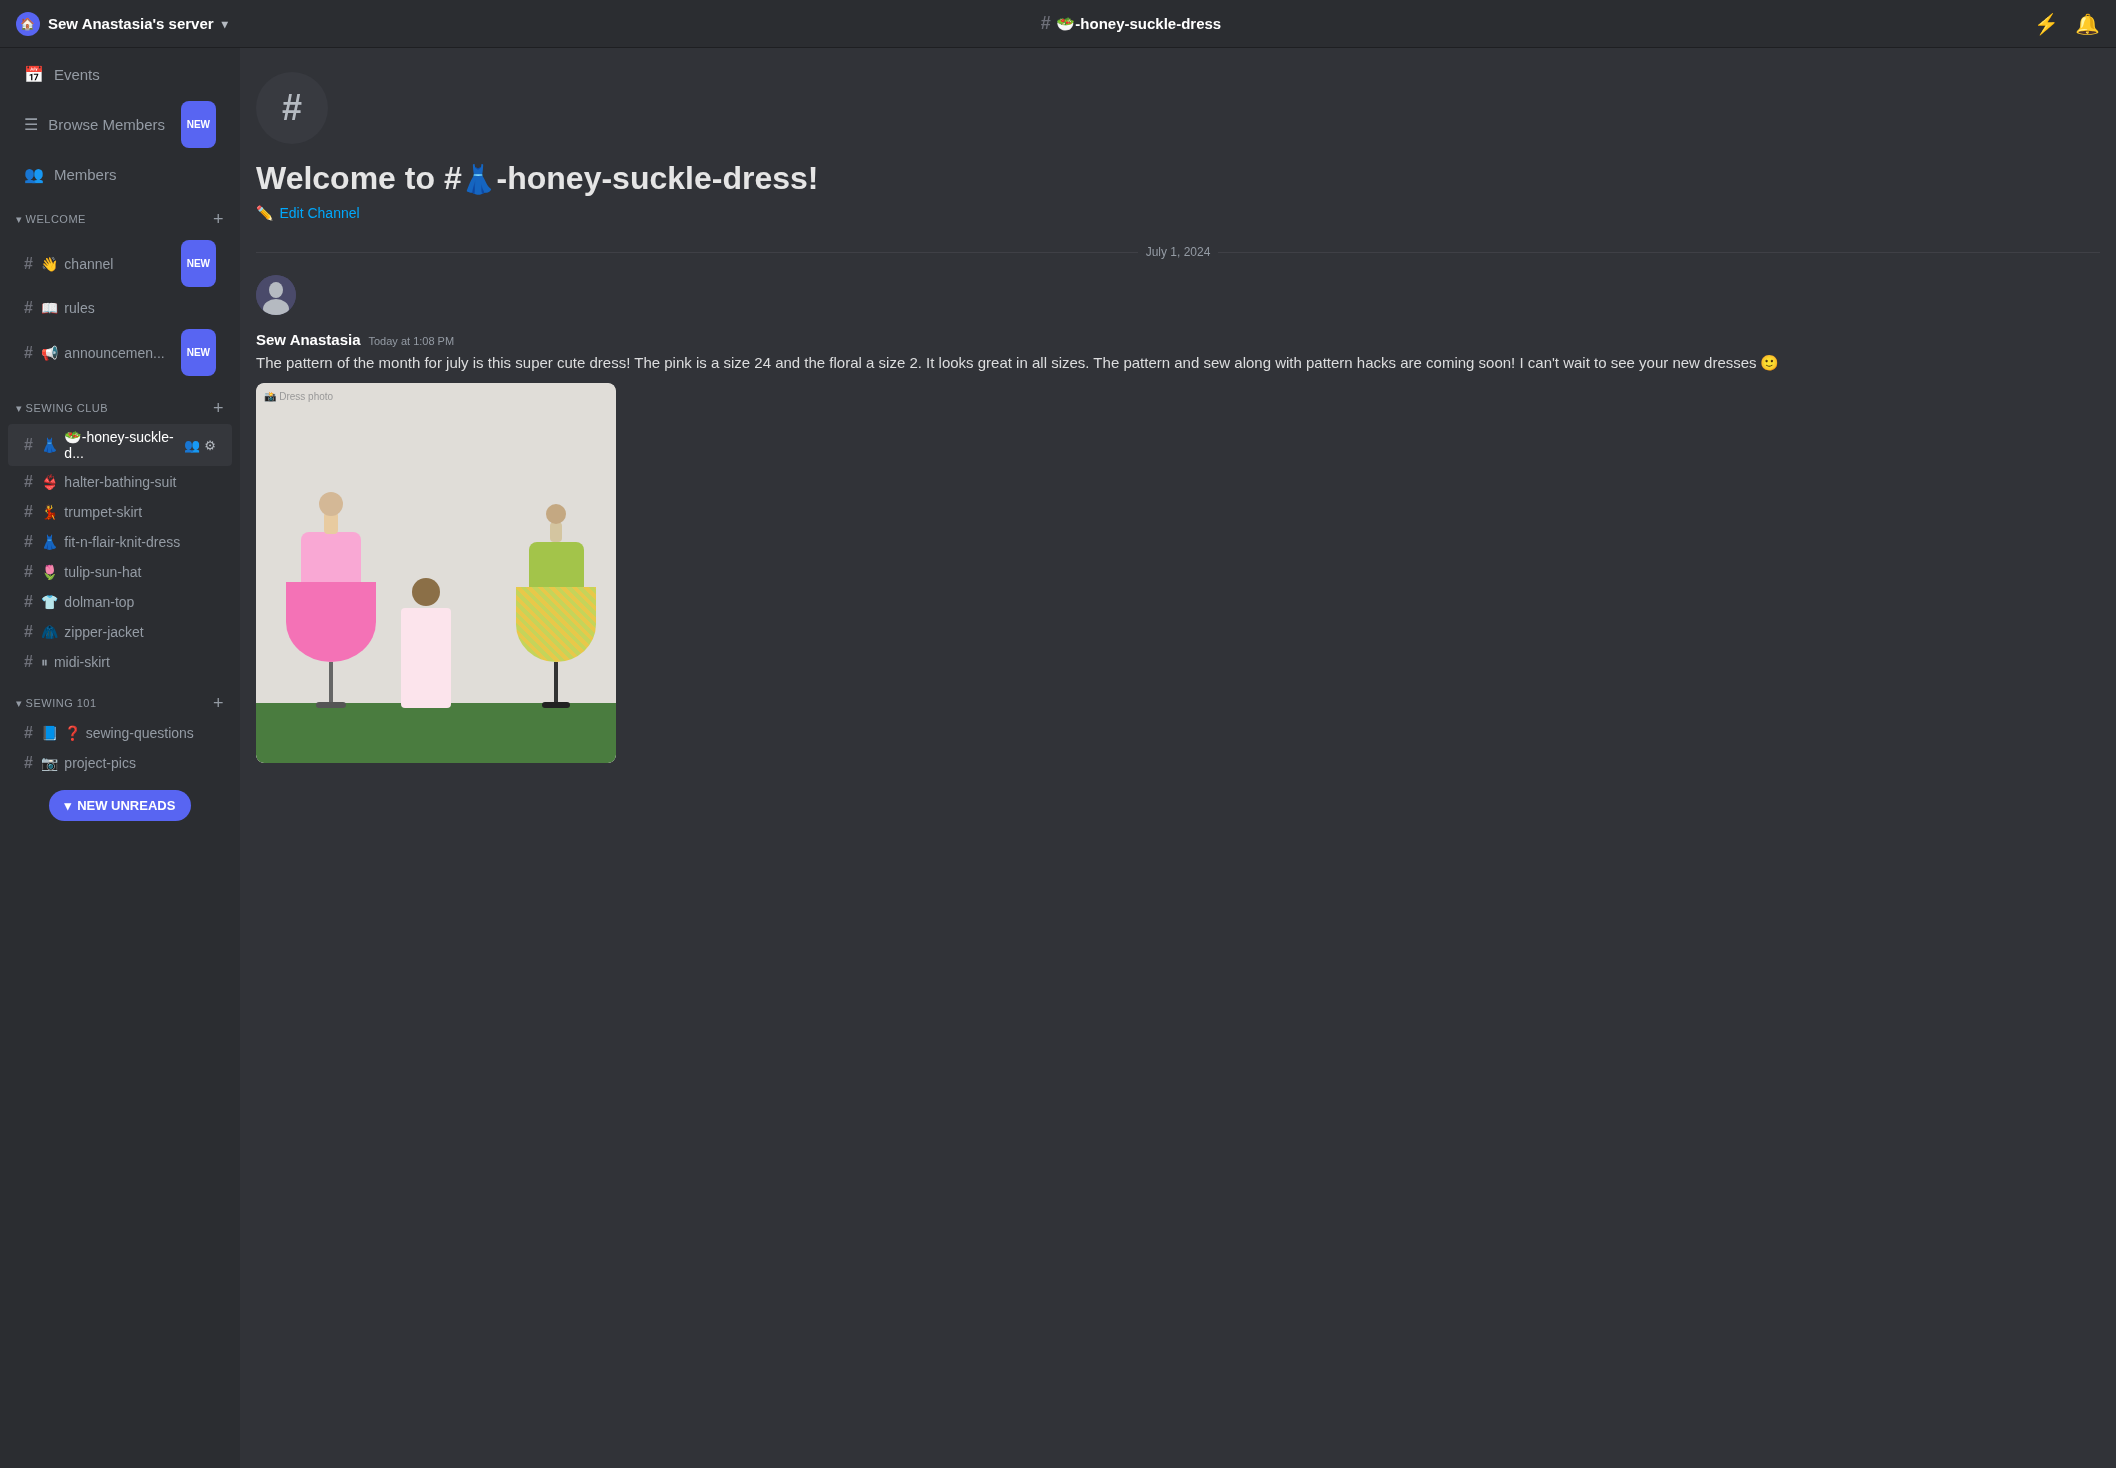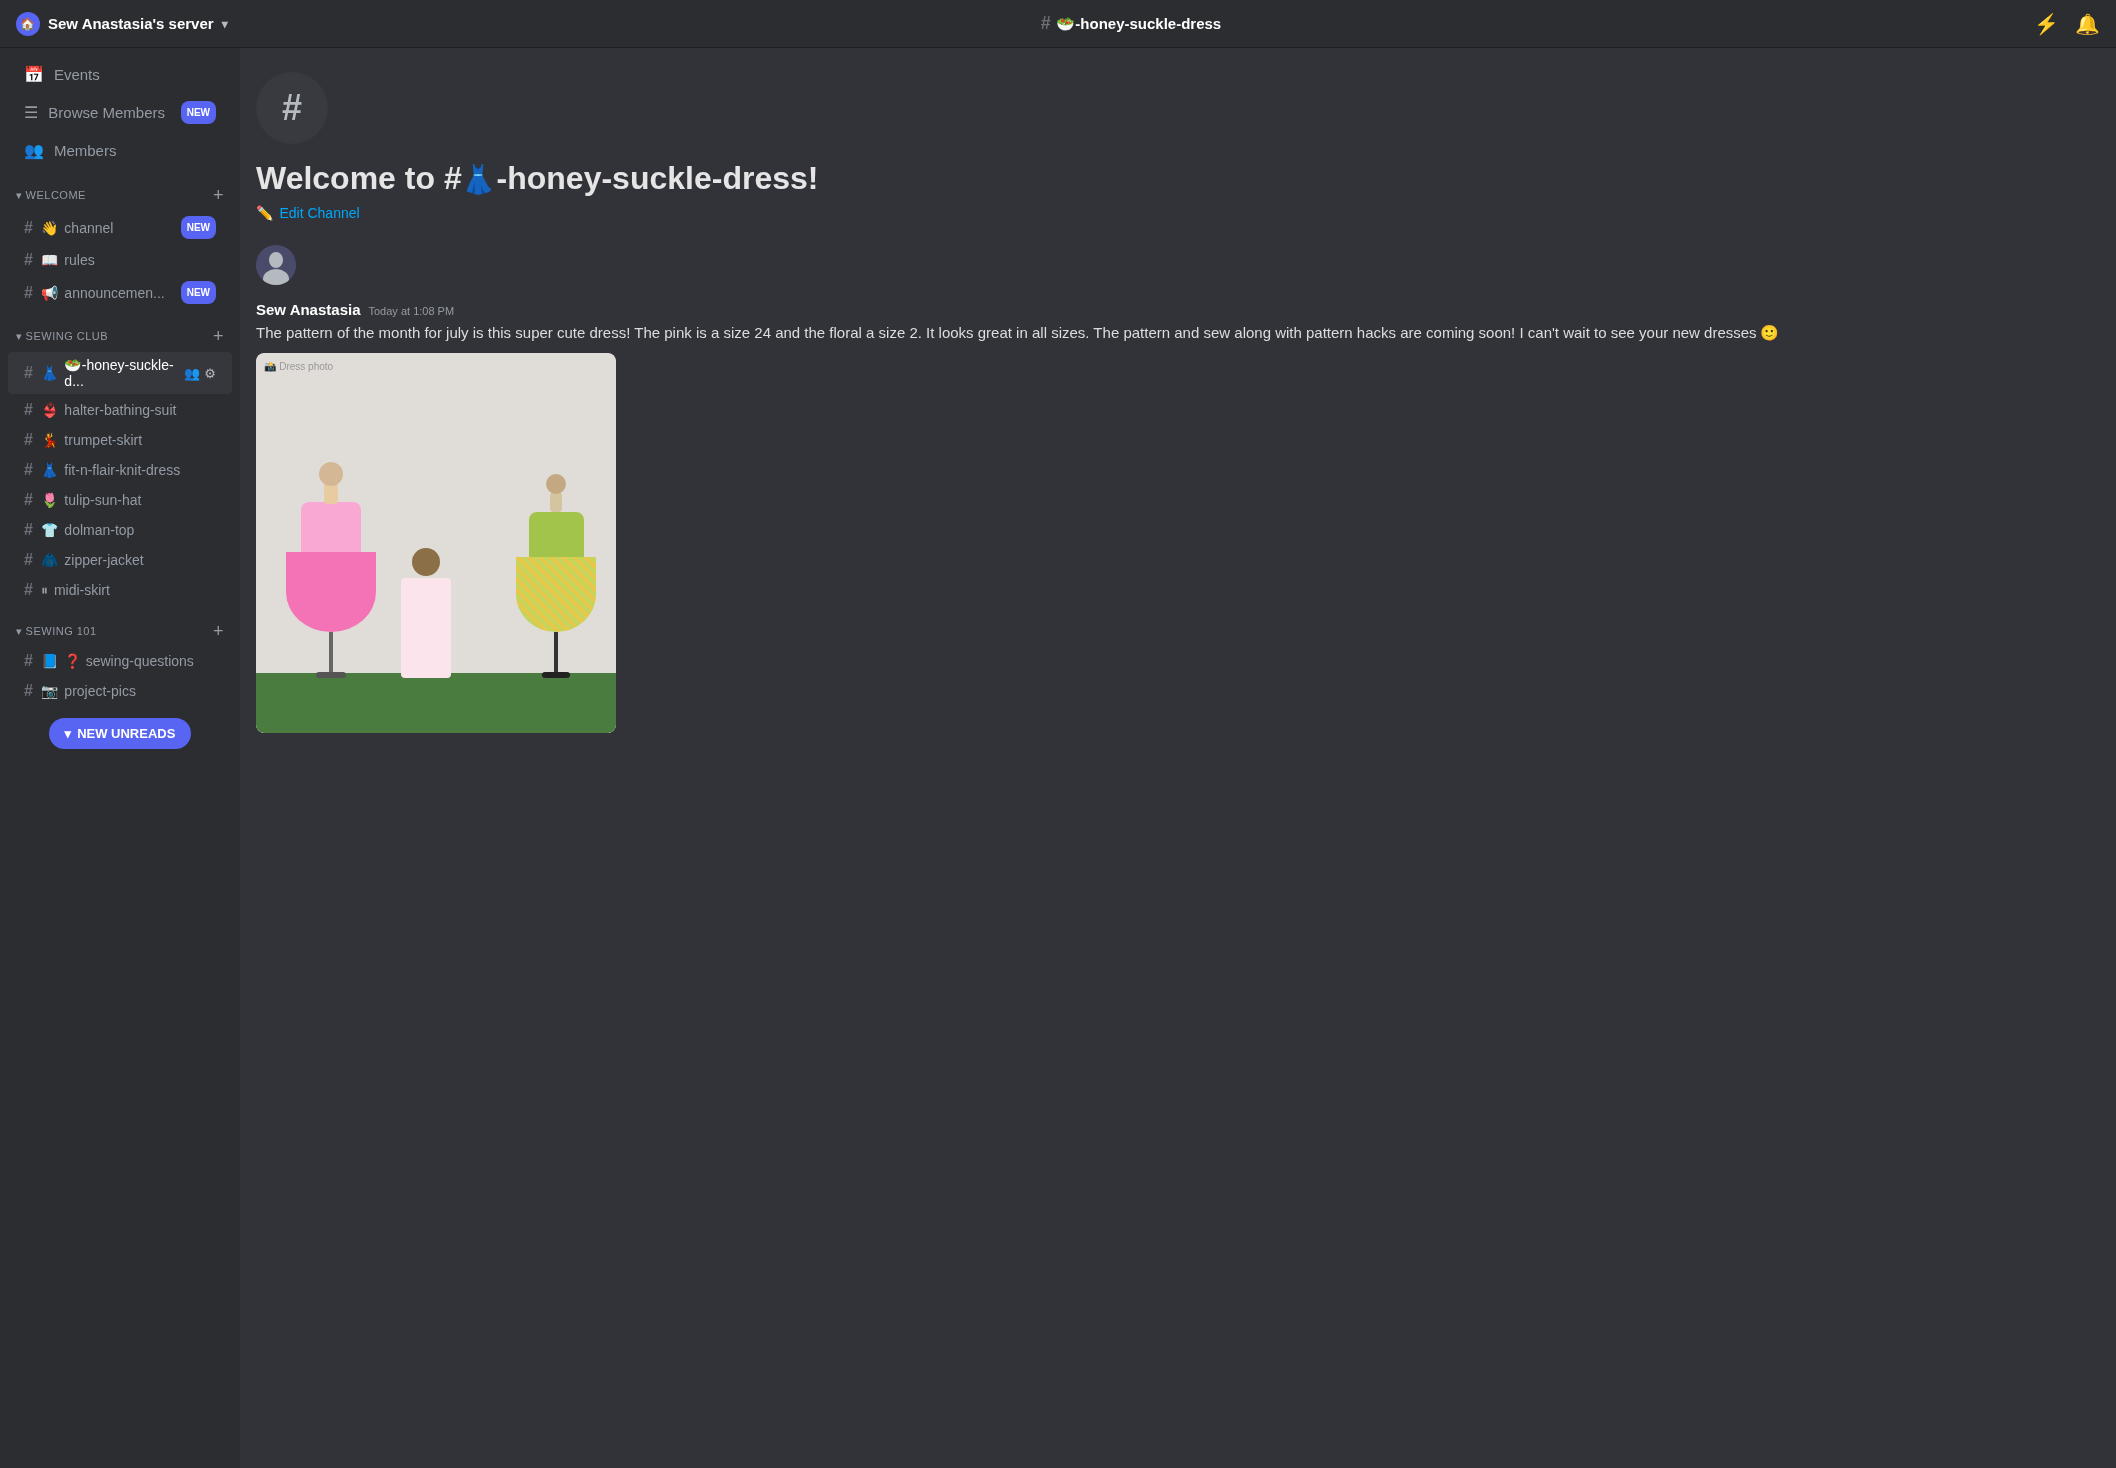--- a/index.html
+++ b/index.html
@@ -92,21 +92,21 @@
       margin: 1px 8px;
       font-size: 15px;
     }
     .sidebar-nav-icon { font-size: 16px; }
 
     .badge-new {
       background: #5865f2;
       color: #fff;
       font-size: 10px;
       font-weight: 700;
-      padding: 6px 6px;
+      padding: 18px 6px;
       border-radius: 8px;
       margin-left: auto;
     }
 
     .section-header {
       display: flex;
       align-items: center;
       justify-content: space-between;
       padding: 16px 16px 4px 16px;
       font-size: 11px;
@@ -416,20 +416,23 @@
         </div>
         <h2 class="channel-welcome-title">
           Welcome to #<span style="font-size:28px;">👗</span>-honey-suckle-dress!
         </h2>
         <a class="edit-channel-link">
           <span>✏️</span>
           <span>Edit Channel</span>
         </a>
       </div>
 
+      <div class="date-divider">
+        <span>July 1, 2024</span>
+      </div>
 
       <div class="message">
         <div class="avatar" style="background:#4a4a6a;">
           <svg width="40" height="40" viewBox="0 0 40 40" xmlns="http://www.w3.org/2000/svg">
             <rect width="40" height="40" fill="#4a4a6a" rx="20"></rect>
             <ellipse cx="20" cy="15" rx="7" ry="8" fill="#b5bac1"></ellipse>
             <ellipse cx="20" cy="34" rx="13" ry="10" fill="#b5bac1"></ellipse>
           </svg>
         </div>
         <div class="message-content">

